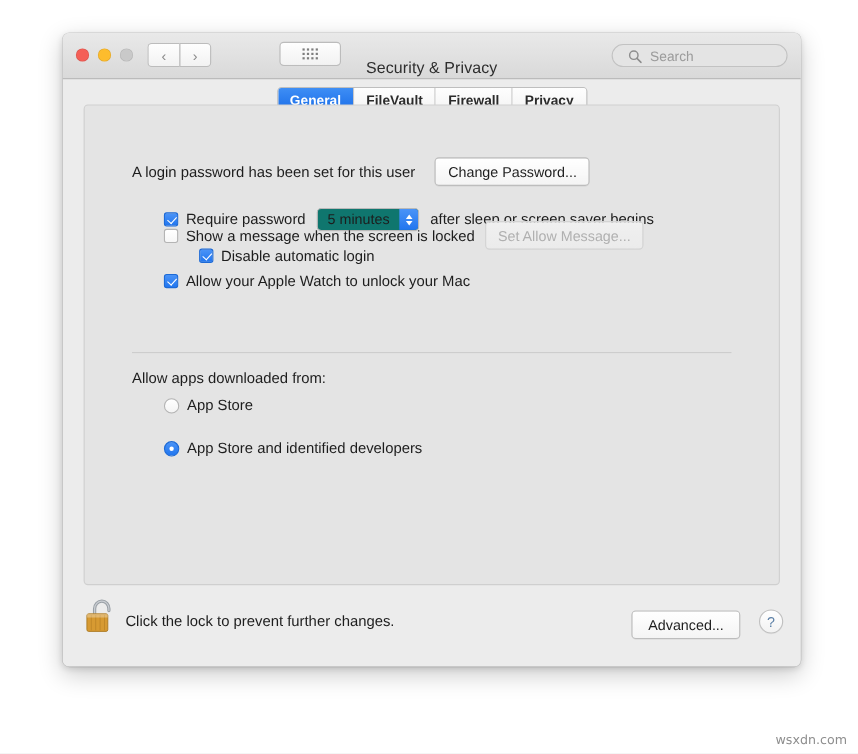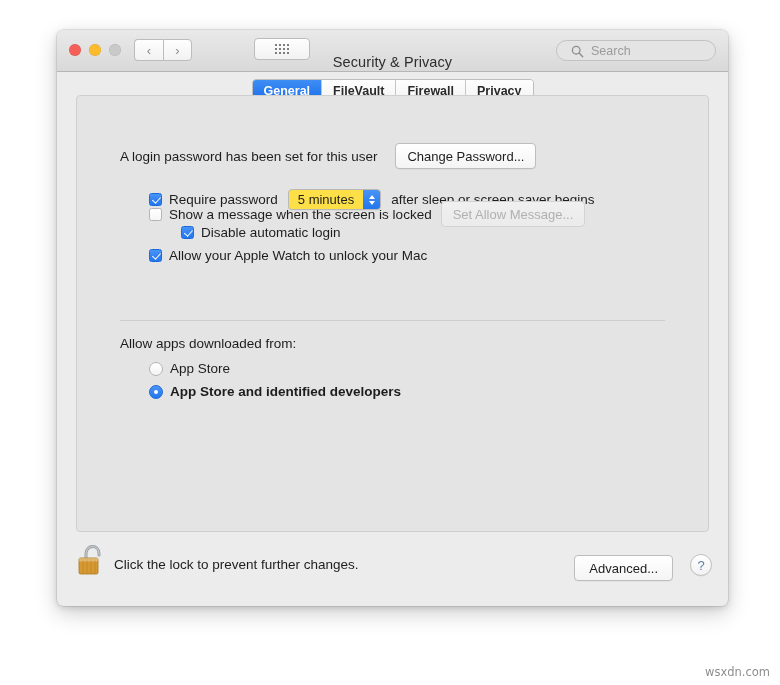--- a/index.html
+++ b/index.html
@@ -241,21 +241,21 @@
     width: 4px; height: 4px;
     border-radius: 50%;
     background: #ffffff;
   }
 
   
   .popup {
     height: 21px;
     display: flex;
     align-items: stretch;
-    background: #fde047;
+    background: #0f766e;
     border: 1px solid #b9b9b9;
     border-radius: 4px;
     overflow: hidden;
     box-shadow: 0 0.5px 0.5px rgba(0,0,0,0.07);
   }
   .popup-value {
     display: flex; align-items: center;
     padding: 0 9px;
     font-size: 13px;
     color: #1d1d1d;
@@ -428,21 +428,21 @@
 
       <div class="row" style="left:43px; top:240px;">
         <span class="lbl">Allow apps downloaded from:</span>
       </div>
 
       <div class="row" style="left:72px; top:265px;">
         <div class="radio"></div>
         <span class="lbl">App Store</span>
       </div>
 
-      <div class="row" style="left:72px; top:288px;font-weight:bold;">
+      <div class="row" style="left:72px; top:304px;">
         <div class="radio selected"></div>
         <span class="lbl">App Store and identified developers</span>
       </div>
 
     </div>
 
     <svg class="lock-icon" viewBox="0 0 30 34">
       <path d="M10 15 V10.5 C10 6.4 13 3.5 16.6 3.5 C20.2 3.5 23 6.4 23 10.5 V12" fill="none" stroke="#9aa0a6" stroke-width="3" stroke-linecap="round"></path>
       <path d="M10 15 V10.5 C10 6.4 13 3.5 16.6 3.5 C20.2 3.5 23 6.4 23 10.5 V12" fill="none" stroke="#c9cdd2" stroke-width="1.1" stroke-linecap="round"></path>
       <rect x="3" y="15" width="19" height="16" rx="1.6" fill="#d79a32"></rect>

